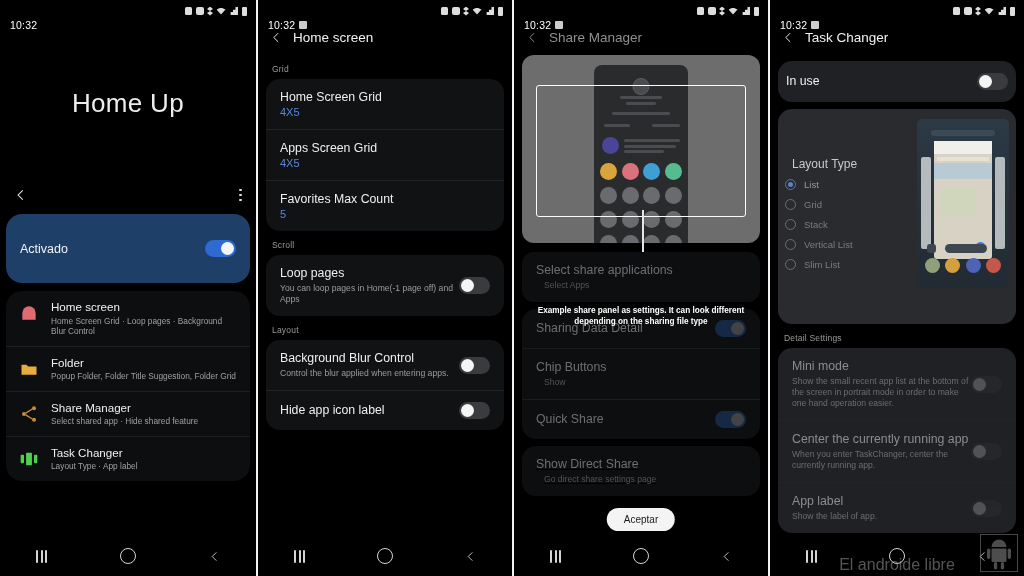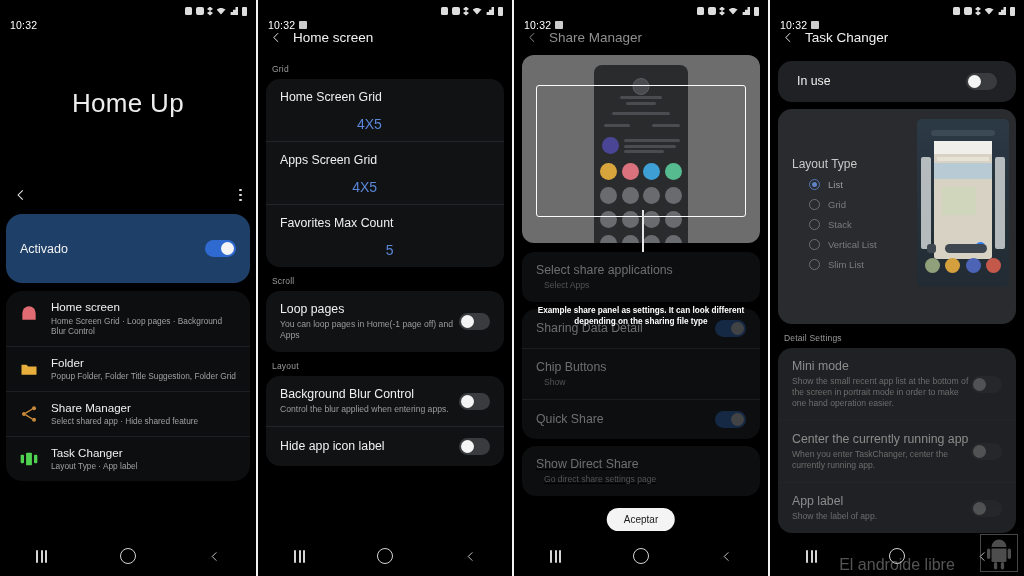--- a/index.html
+++ b/index.html
@@ -31,21 +31,21 @@
   .dim .appbar .title,.dim2 .appbar .title{color:#8f8f8f;}
 
   .section-label{color:#9a9a9a;font-size:8.5px;padding:9px 14px 5px 14px;letter-spacing:.2px;}
   .card{background:#111214;border-radius:14px;margin:0 8px;overflow:hidden;}
   .row{display:flex;align-items:center;justify-content:space-between;
        padding:11px 14px;box-sizing:border-box;}
   .row + .row{border-top:1px solid #232427;}
   .row .txt{min-width:0;}
   .row .t1{color:#efefef;font-size:12.3px;line-height:15px;}
   .row .t2{color:#9c9c9c;font-size:8.6px;line-height:11px;margin-top:2px;}
-  .row .val{color:#5a87d8;font-size:14px;line-height:11px;margin-top:14px;text-align:right;}
+  .row .val{color:#5a87d8;font-size:11px;line-height:11px;margin-top:2px;}
 
   
   .tgl{width:31px;height:17px;border-radius:9px;background:#3a3b3e;position:relative;flex:none;}
   .tgl i{position:absolute;top:2px;left:2px;width:13px;height:13px;border-radius:50%;
          background:#f5f5f5;display:block;}
   .tgl.on{background:#2f6ad0;}
   .tgl.on i{left:16px;}
   .tgl.dimmed{background:#2b2c2f;opacity:.55;}
   .tgl.dimmed i{background:#7a7a7a;}
   .tgl.on.dimmed{background:#27508f;}
@@ -95,21 +95,21 @@
   .tooltip{position:absolute;left:0;right:0;text-align:center;color:#fff;font-size:8.2px;
            line-height:11px;font-weight:bold;z-index:7;}
   .accept{position:absolute;left:50%;transform:translateX(-50%);background:#f4f4f4;color:#1a1a1a;
           font-size:10px;padding:6px 17px;border-radius:13px;z-index:8;}
 
   
   .dim2 .t1{color:#8c8c8c;}
   .dim2 .t2{color:#6d6d6d;}
   .tc-prev{background:#2a2b2e;border-radius:14px;margin:7px 8px 0 8px;height:215px;position:relative;overflow:hidden;}
   .lt-title{color:#c9c9c9;font-size:12px;padding:48px 0 0 14px;}
-  .radios{padding:8px 0 0 31px;}
+  .radios{padding:8px 0 0 7px;}
   .radio{display:flex;align-items:center;gap:8px;margin-bottom:9px;}
   .rdot{width:11px;height:11px;border-radius:50%;border:1.3px solid #6d6e72;box-sizing:border-box;}
   .rdot.sel{border-color:#5577b5;position:relative;}
   .rdot.sel:after{content:"";position:absolute;inset:2px;border-radius:50%;background:#5e82c4;}
   .rlabel{color:#7b7c80;font-size:9.5px;}
   .tc-img{position:absolute;right:7px;top:10px;width:92px;height:168px;border-radius:5px;
           background:linear-gradient(180deg,#2c3a46 0%,#27333d 40%,#222b33 100%);overflow:hidden;}
   .tc-map{position:absolute;left:17px;top:22px;width:58px;height:118px;border-radius:3px;
           background:#d7d2c4;}
   .tc-side{position:absolute;top:38px;width:10px;height:92px;border-radius:2px;background:#cfd2d4;opacity:.85;}
@@ -465,21 +465,21 @@
     </div>
 
     <div class="appbar">
       <svg class="chev" viewBox="0 0 24 24">
           <path d="M15 4 L7 12 L15 20" fill="none" stroke="#e8e8e8" stroke-width="1.8"></path>
         </svg>
       <span class="title" style="color:#f1f1f1">Task Changer</span>
     </div>
 
     <div class="card" style="background:#202124;margin-top:6px;">
-      <div class="row" style="padding:12px 19px">
+      <div class="row" style="padding:12px 8px">
         <div class="t1" style="color:#efefef">In use</div>
         <span class="tgl">
             <i></i>
           </span>
       </div>
     </div>
 
     <div class="tc-prev">
       <div class="lt-title">Layout Type</div>
       <div class="radios">

